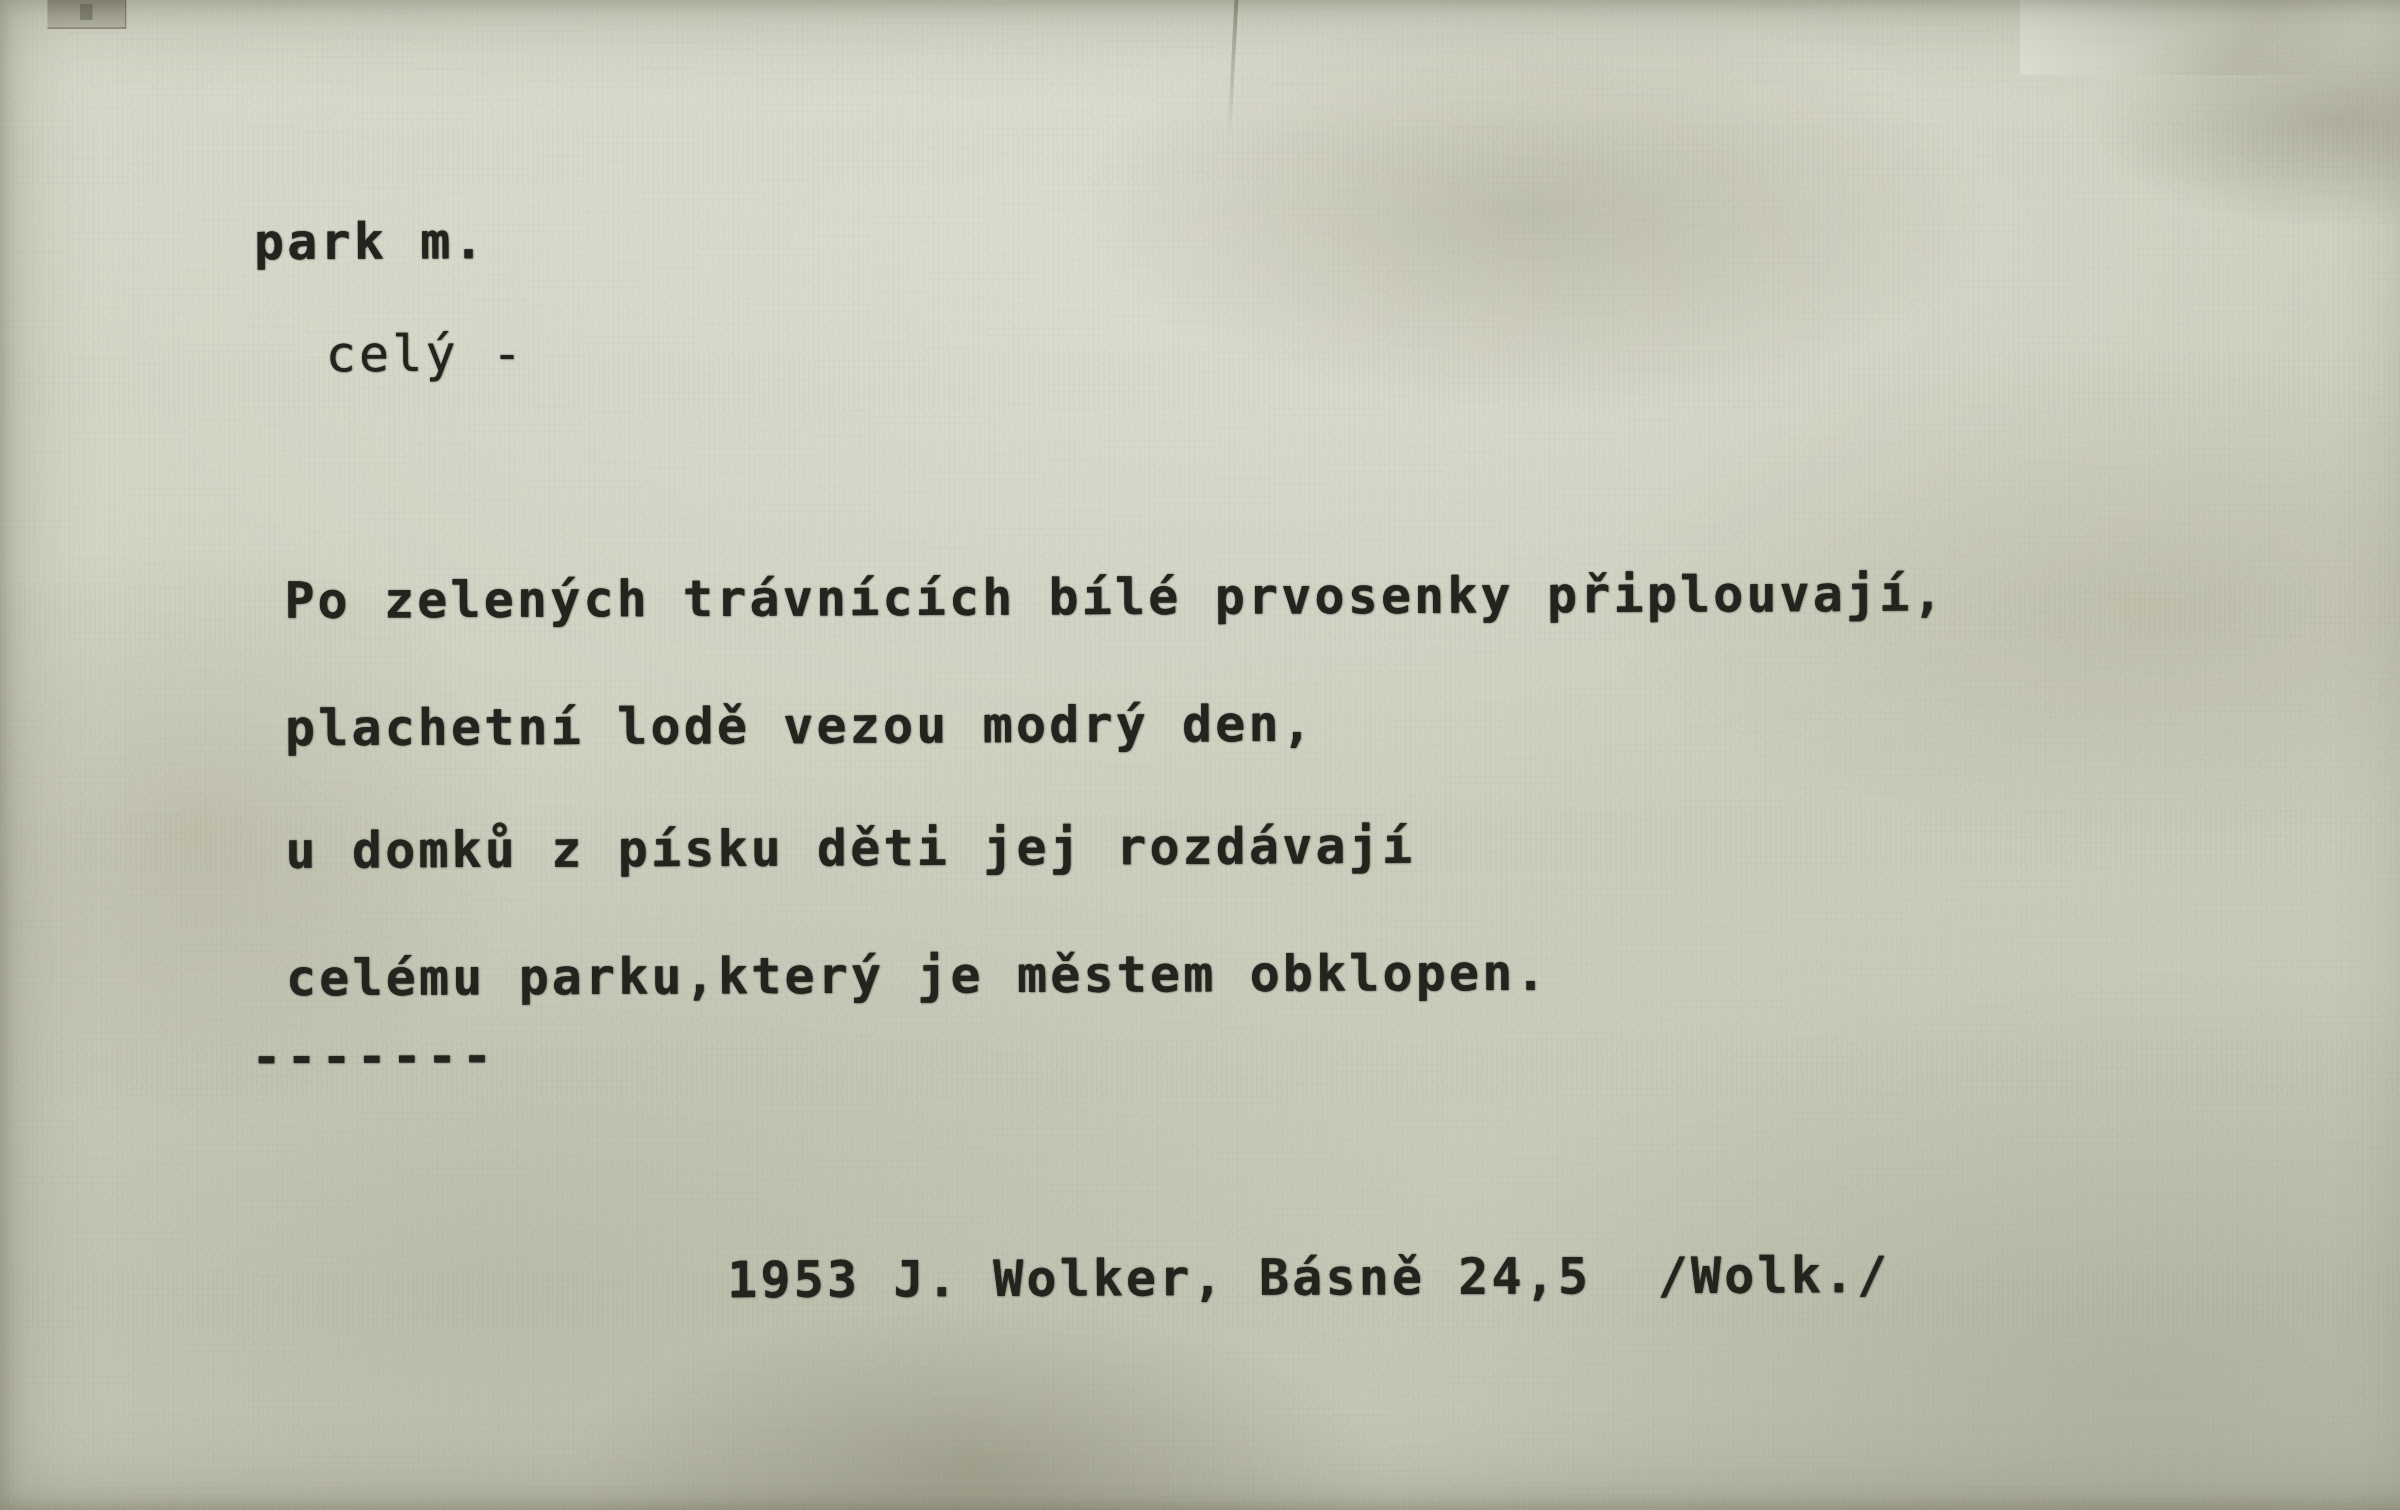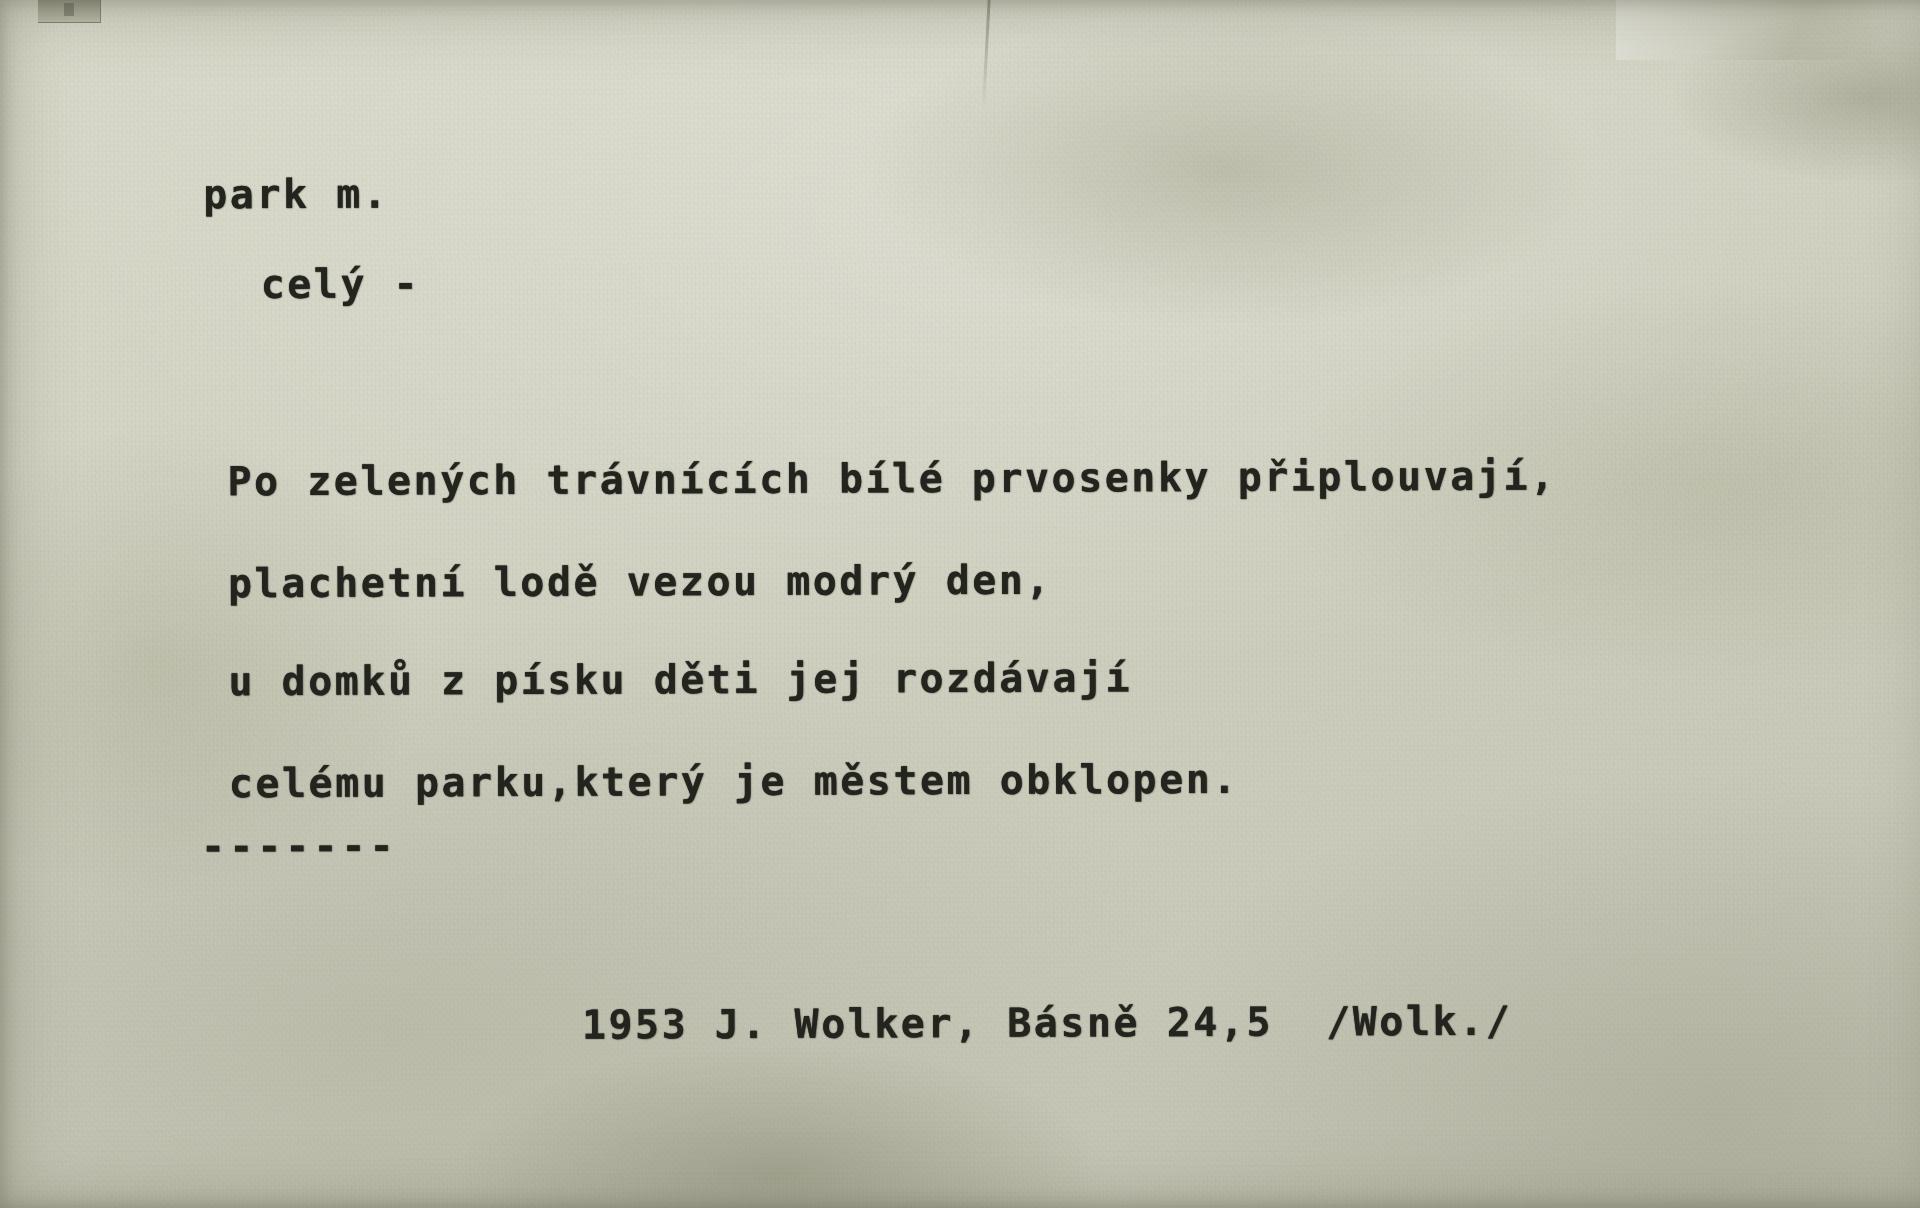--- a/index.html
+++ b/index.html
@@ -108,21 +108,21 @@
     white-space: pre;
     font-family: "DejaVu Sans Mono", "Liberation Mono", monospace;
     letter-spacing: 2.5px;
     text-shadow:
       0 0 1.1px rgba(40,40,35,0.85),
       0.6px 0.4px 1.4px rgba(55,55,48,0.45);
     color: #24241f;
   }
 
   .l-head   { left: 205px; top: 168px;  font-size: 40px; font-weight: 700; }
-  .l-sub    { left: 262px; top: 258px;  font-size: 40px; font-weight: 700; }
+  .l-sub    { left: 262px; top: 258px;  font-size: 40px; font-weight: 400; }
 
   .l-v1 { left: 228px; top: 455px; font-size: 40px; font-weight: 700; }
   .l-v2 { left: 228px; top: 557px; font-size: 40px; font-weight: 700; }
   .l-v3 { left: 228px; top: 655px; font-size: 40px; font-weight: 700; }
   .l-v4 { left: 228px; top: 757px; font-size: 40px; font-weight: 700; }
 
   .l-rule { left: 200px; top: 820px; font-size: 40px; font-weight: 700; letter-spacing: 4px; }
 
   .l-src  { left: 580px; top: 1000px; font-size: 40px; font-weight: 700; }
 

